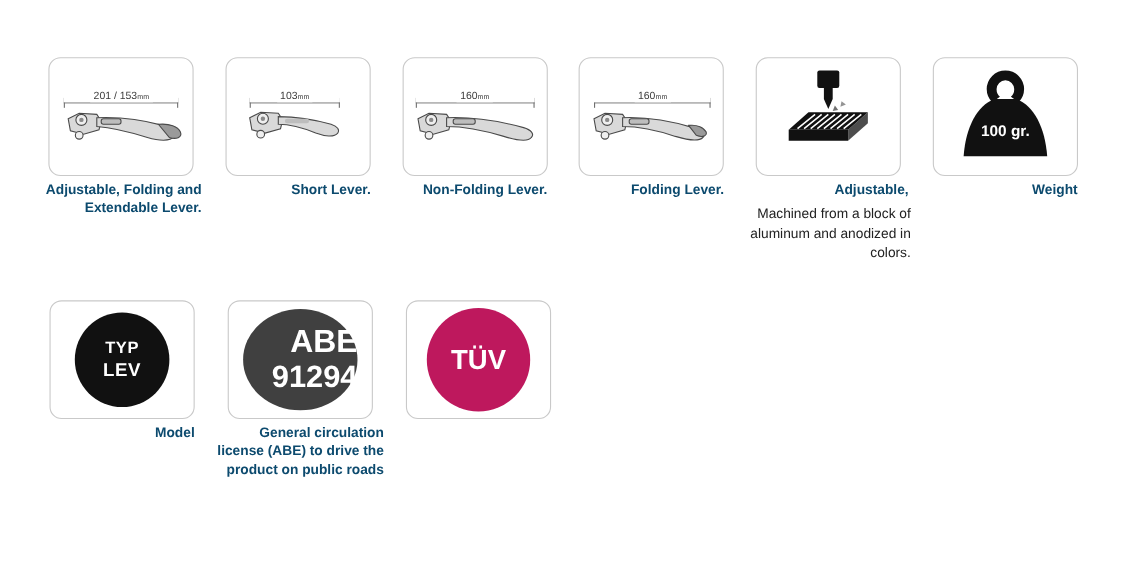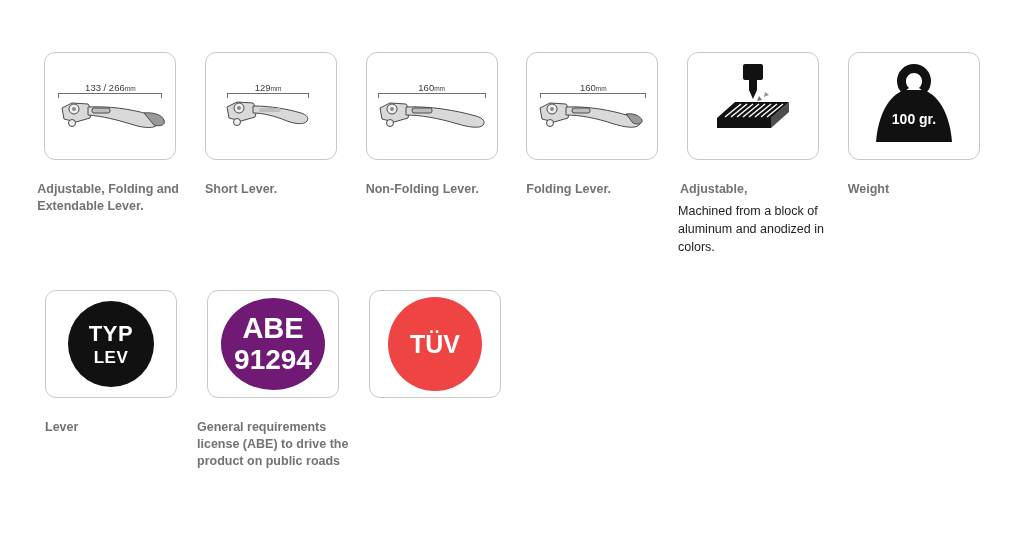--- a/index.html
+++ b/index.html
@@ -39,34 +39,34 @@
     border-radius: 11px;
     background: #ffffff;
     box-sizing: border-box;
     display: flex;
     align-items: center;
     justify-content: center;
     position: relative;
     overflow: hidden;
   }
   .tile-caption {
-    margin-top: 21px;
+    margin-top: 4px;
     font-size: 12.5px;
     font-weight: bold;
     line-height: 1.35;
-    text-align: left;
-    color: #737373;
+    text-align: right;
+    color: #0c4a6e;
     width: 146px;
   }
   .tile-sub {
     margin-top: 4px;
     font-size: 12.5px;
     font-weight: normal;
     line-height: 1.45;
-    text-align: left;
+    text-align: right;
     color: #222222;
     width: 150px;
   }
   .row2 {
     margin-top: 34px;
   }
 
   
   .lever-wrap {
     position: relative;
@@ -134,58 +134,58 @@
     border-radius: 50%;
     background: #111111;
     color: #ffffff;
     display: flex;
     flex-direction: column;
     align-items: center;
     justify-content: center;
     line-height: 1;
   }
   .badge-typ .l1 {
-    font-size: 22px;
+    font-size: 15px;
     font-weight: bold;
     letter-spacing: 0.5px;
   }
   .badge-typ .l2 {
     font-size: 17px;
     font-weight: bold;
     margin-top: 4px;
     letter-spacing: 0.5px;
   }
   .badge-abe {
     width: 104px;
     height: 92px;
     border-radius: 50%;
-    background: #701a75;
+    background: #404040;
     color: #ffffff;
     display: flex;
     flex-direction: column;
-    align-items: center;
+    align-items: flex-end;
     justify-content: center;
     line-height: 1;
   }
   .badge-abe .l1 {
     font-size: 29px;
     font-weight: bold;
     letter-spacing: 0px;
   }
   .badge-abe .l2 {
     font-size: 28px;
     font-weight: bold;
     margin-top: 3px;
     letter-spacing: 0px;
   }
   .badge-tuv {
     width: 94px;
     height: 94px;
     border-radius: 50%;
-    background: #ef4444;
+    background: #be185d;
     color: #ffffff;
     display: flex;
     align-items: center;
     justify-content: center;
   }
   .badge-tuv .l1 {
     font-size: 25px;
     font-weight: bold;
     letter-spacing: 0px;
   }
@@ -197,21 +197,21 @@
 
 <div class="sheet">
 
   <div class="grid-row">
 
     <div class="cell">
       <div class="tile">
         <div class="lever-wrap">
           <div class="dim">
             <div class="dim-line"></div>
-            <div class="dim-text"><span class="val"><span>133 / 266</span><span class="unit">mm</span></span></div>
+            <div class="dim-text"><span class="val"><span>201 / 153</span><span class="unit">mm</span></span></div>
           </div>
           <svg class="lever-svg" width="124" height="46" viewBox="0 0 124 46">
             <g fill="#d9d9d9" stroke="#4a4a4a" stroke-width="1">
               <path d="M14 14 l10 -5 l16 1 l4 6 l-2 8 l-14 4 l-12 -3 z"></path>
               <path d="M40 13 C62 12, 82 15, 100 20 C108 22, 112 26, 110 30 C107 35, 96 34, 86 31 C70 26, 54 22, 40 21 z"></path>
               <circle cx="26" cy="15" r="5" fill="#efefef"></circle>
               <circle cx="26" cy="15" r="2" fill="#8a8a8a" stroke="none"></circle>
               <circle cx="24" cy="29" r="3.5" fill="#efefef"></circle>
               <rect x="44" y="14" width="18" height="5" rx="2" fill="#bdbdbd"></rect>
               <path d="M96 19 C106 18, 114 21, 116 26 C118 31, 112 33, 106 31 z" fill="#9a9a9a"></path>
@@ -220,21 +220,21 @@
         </div>
       </div>
       <div class="tile-caption">Adjustable, Folding and Extendable Lever.</div>
     </div>
 
     <div class="cell">
       <div class="tile">
         <div class="lever-wrap">
           <div class="dim" style="left:18px;right:24px;">
             <div class="dim-line"></div>
-            <div class="dim-text"><span class="val"><span>129</span><span class="unit">mm</span></span></div>
+            <div class="dim-text"><span class="val"><span>103</span><span class="unit">mm</span></span></div>
           </div>
           <svg class="lever-svg" width="124" height="46" viewBox="0 0 124 46">
             <g fill="#d9d9d9" stroke="#4a4a4a" stroke-width="1">
               <path d="M18 13 l10 -5 l16 1 l4 6 l-2 8 l-14 4 l-12 -3 z"></path>
               <path d="M44 12 C62 12, 78 15, 92 19 C98 21, 100 24, 98 27 C95 31, 86 30, 78 27 C66 22, 54 19, 44 19 z"></path>
               <circle cx="30" cy="14" r="5" fill="#efefef"></circle>
               <circle cx="30" cy="14" r="2" fill="#8a8a8a" stroke="none"></circle>
               <circle cx="28" cy="28" r="3.5" fill="#efefef"></circle>
               <rect x="50" y="14" width="22" height="4" rx="2" fill="#bdbdbd" stroke="none"></rect>
             </g>
@@ -335,31 +335,31 @@
 
   <div class="grid-row row2">
 
     <div class="cell">
       <div class="tile">
         <div class="badge-typ">
           <div class="l1">TYP</div>
           <div class="l2">LEV</div>
         </div>
       </div>
-      <div class="tile-caption cap-narrow">Lever</div>
+      <div class="tile-caption cap-narrow">Model</div>
     </div>
 
     <div class="cell">
       <div class="tile">
         <div class="badge-abe">
           <div class="l1">ABE</div>
           <div class="l2">91294</div>
         </div>
       </div>
-      <div class="tile-caption cap-wide">General requirements license (ABE) to drive the product on public roads</div>
+      <div class="tile-caption cap-wide">General circulation license (ABE) to drive the product on public roads</div>
     </div>
 
     <div class="cell">
       <div class="tile">
         <div class="badge-tuv">
           <div class="l1">TÜV</div>
         </div>
       </div>
     </div>
 

